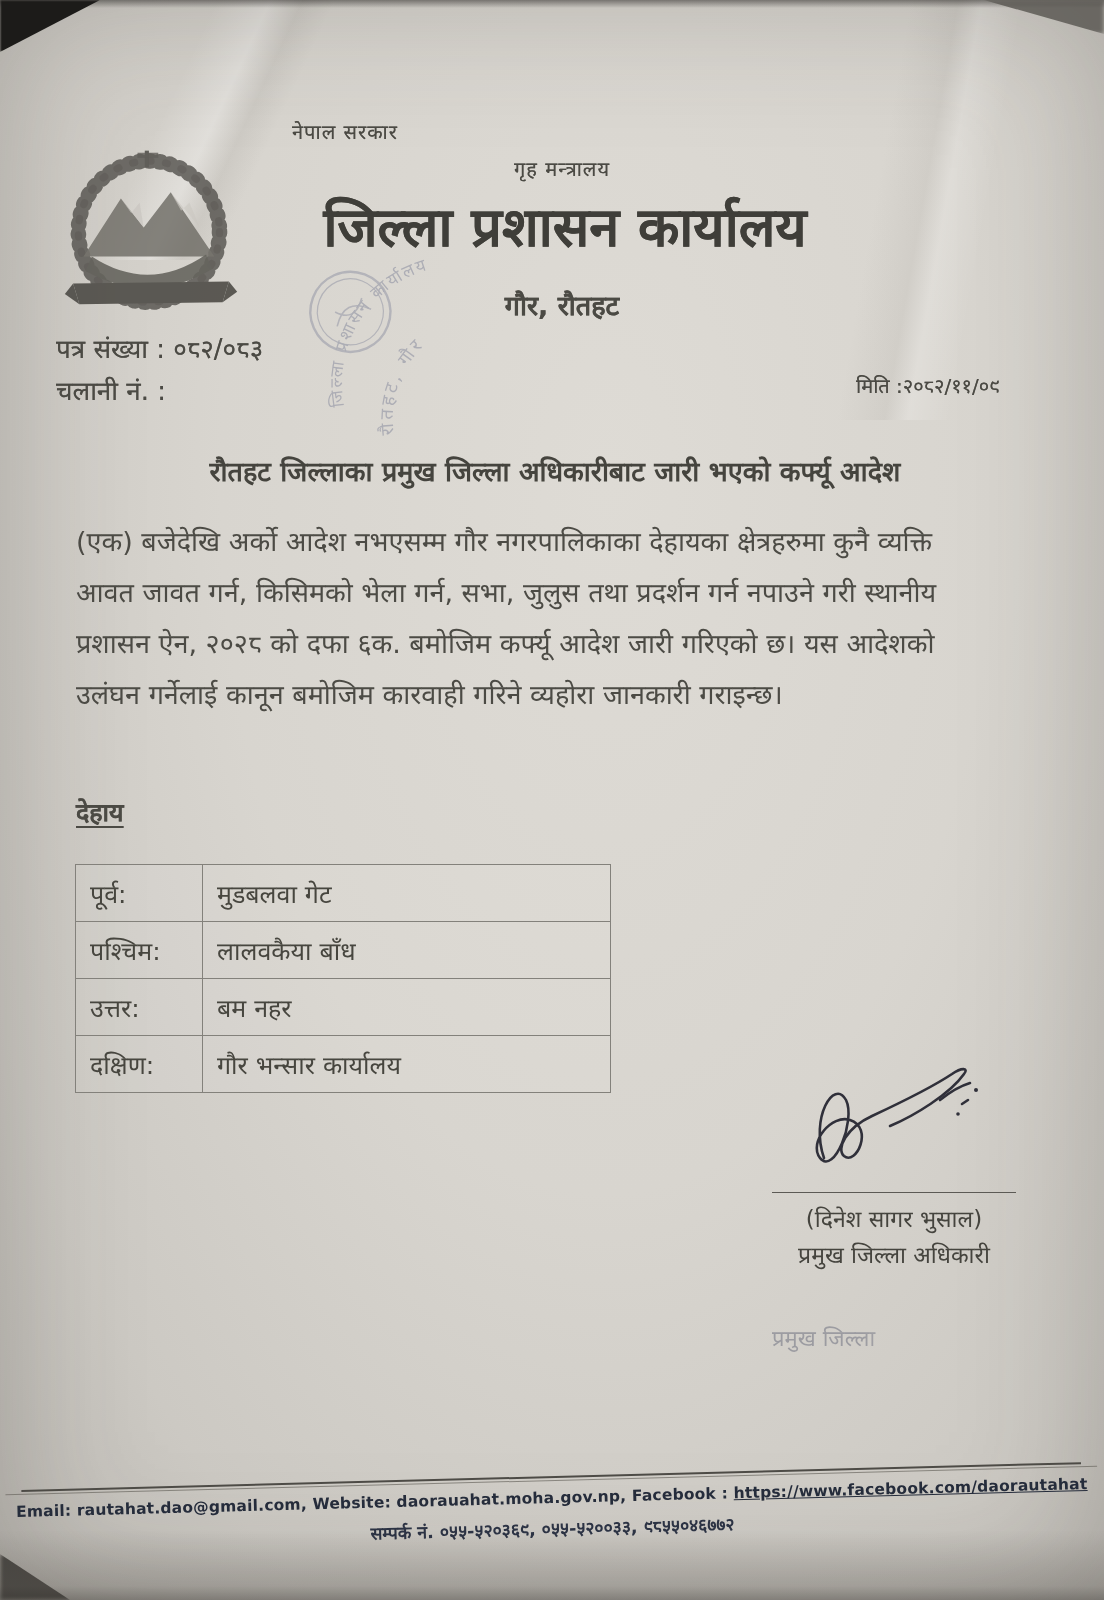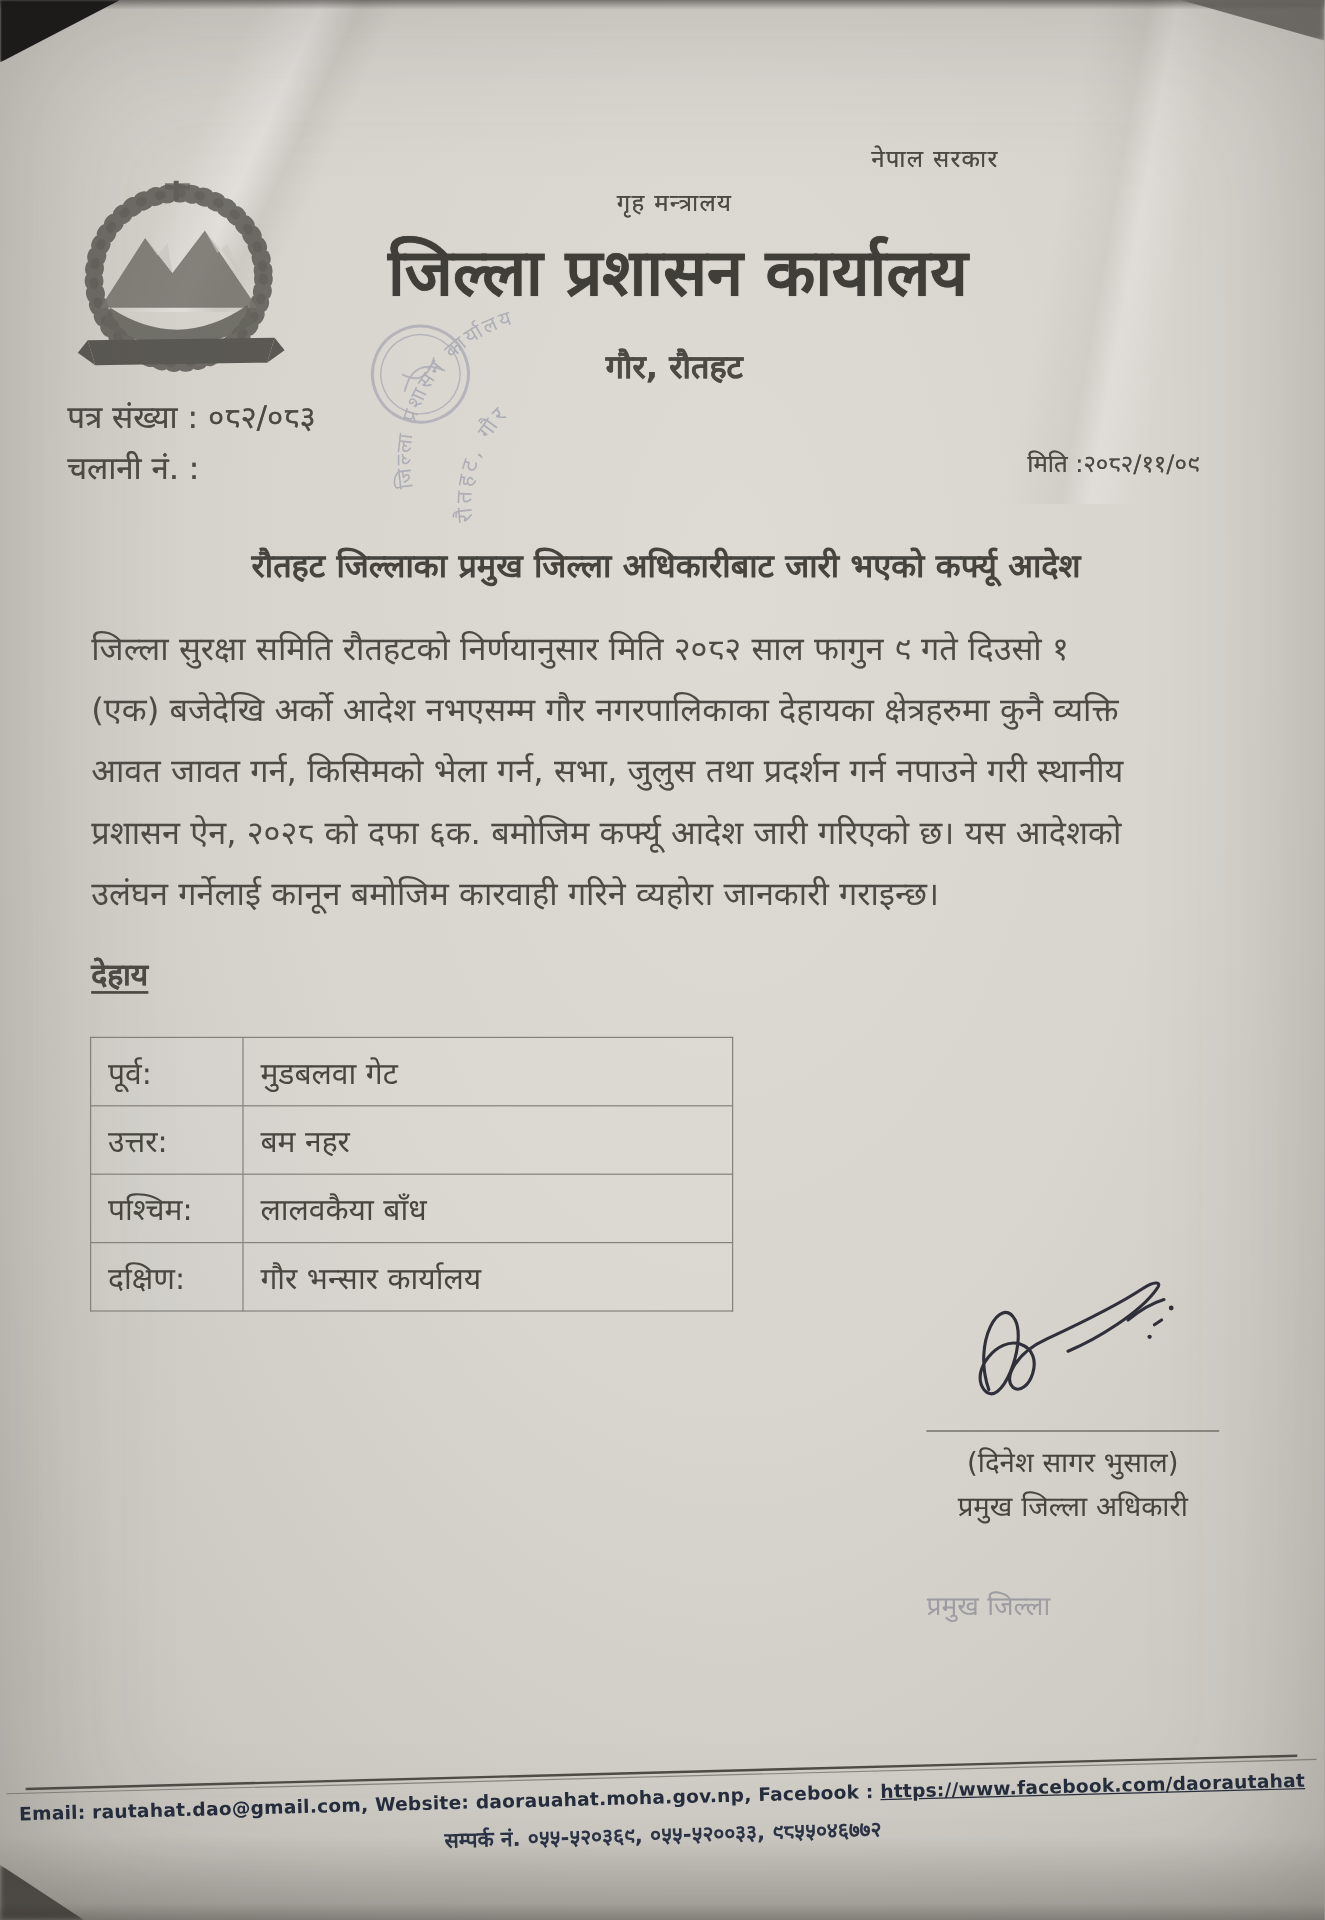--- a/index.html
+++ b/index.html
@@ -27,21 +27,21 @@
     clip-path:polygon(0 0,100% 0,0 100%);filter:blur(1px);}
   .corner-tr{position:absolute;right:0;top:0;width:120px;height:34px;background:#57544f;
     clip-path:polygon(0 0,100% 0,100% 100%);filter:blur(2px);opacity:.8;}
   .corner-bl{position:absolute;left:0;bottom:0;width:70px;height:46px;background:#35332f;
     clip-path:polygon(0 0,0 100%,100% 100%);filter:blur(2px);opacity:.85;}
   .top-edge{position:absolute;left:0;top:0;width:100%;height:8px;
     background:linear-gradient(180deg, rgba(40,38,35,.5), rgba(40,38,35,0));}
 
   .ink{color:#4b4a44;text-shadow:0 0 .5px rgba(72,70,64,.7);}
 
-  .gov-line{position:absolute;left:292px;top:118px;width:540px;text-align:right;
+  .gov-line{position:absolute;left:292px;top:118px;width:540px;text-align:left;
     font-size:20px;letter-spacing:1px;}
   .ministry-line{position:absolute;left:292px;top:155px;width:540px;text-align:center;
     font-size:20px;letter-spacing:1px;}
   .office-title{position:absolute;left:150px;top:188px;width:830px;text-align:center;
     font-size:54px;font-weight:700;color:#3f3e39;text-shadow:0 0 .6px rgba(60,58,52,.8);}
   .office-location{position:absolute;left:352px;top:286px;width:420px;text-align:center;
     font-size:27px;font-weight:700;}
 
   .emblem{position:absolute;left:42px;top:148px;width:218px;height:188px;opacity:.88;}
 
@@ -140,42 +140,41 @@
 
   <div class="meta-left ink">
     <div>पत्र संख्या : ०८२/०८३</div>
     <div>चलानी नं. :</div>
   </div>
   <div class="meta-date ink">मिति :२०८२/११/०९</div>
 
   <div class="subject">रौतहट जिल्लाका प्रमुख जिल्ला अधिकारीबाट जारी भएको कर्फ्यू आदेश</div>
 
   <div class="body-par">
-    <div class="bl">जिल्ला सुरक्षा समिति रौतहटको निर्णयानुसार मिति २०८२ साल फागुन ९ गते दिउसो १</div>
     <div class="bl">(एक) बजेदेखि अर्को आदेश नभएसम्म गौर नगरपालिकाका देहायका क्षेत्रहरुमा कुनै व्यक्ति</div>
     <div class="bl">आवत जावत गर्न, किसिमको भेला गर्न, सभा, जुलुस तथा प्रदर्शन गर्न नपाउने गरी स्थानीय</div>
     <div class="bl">प्रशासन ऐन, २०२८ को दफा ६क. बमोजिम कर्फ्यू आदेश जारी गरिएको छ। यस आदेशको</div>
     <div class="bl">उलंघन गर्नेलाई कानून बमोजिम कारवाही गरिने व्यहोरा जानकारी गराइन्छ।</div>
   </div>
 
   <div class="annex-label ink">देहाय</div>
 
   <table class="annex-table">
     <tbody>
       <tr>
         <td class="dir">पूर्व:</td>
         <td>मुडबलवा गेट</td>
       </tr>
       <tr>
+        <td class="dir">पश्चिम:</td>
+        <td>लालवकैया बाँध</td>
+      </tr>
+      <tr>
         <td class="dir">उत्तर:</td>
         <td>बम नहर</td>
-      </tr>
-      <tr>
-        <td class="dir">पश्चिम:</td>
-        <td>लालवकैया बाँध</td>
       </tr>
       <tr>
         <td class="dir">दक्षिण:</td>
         <td>गौर भन्सार कार्यालय</td>
       </tr>
     </tbody>
   </table>
 
   <svg class="sig-ink" viewBox="0 0 215 140">
     <g stroke="#30303a" stroke-width="2.6" fill="none" stroke-linecap="round">

